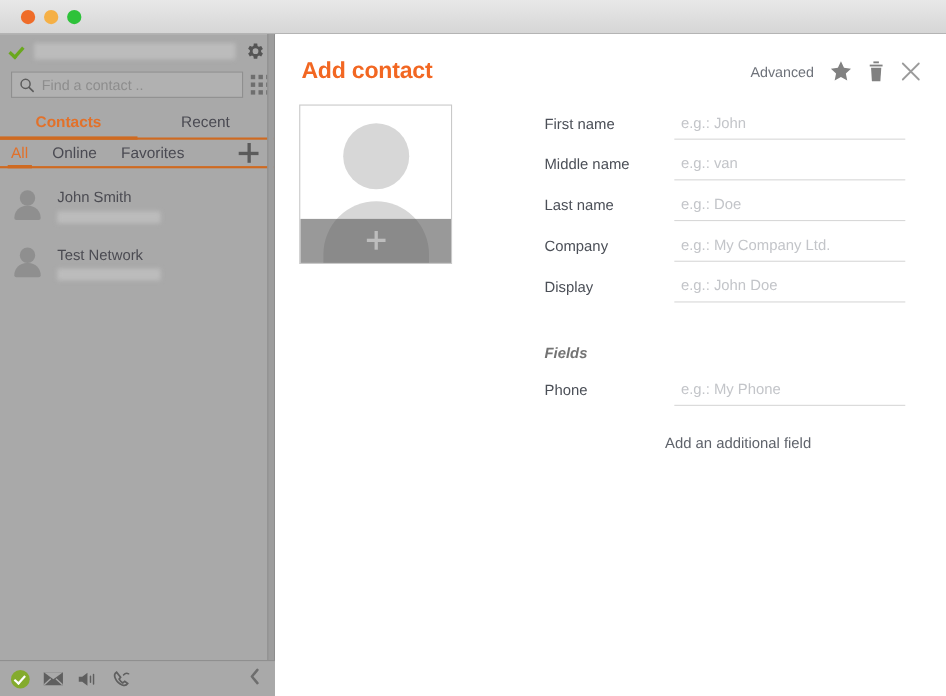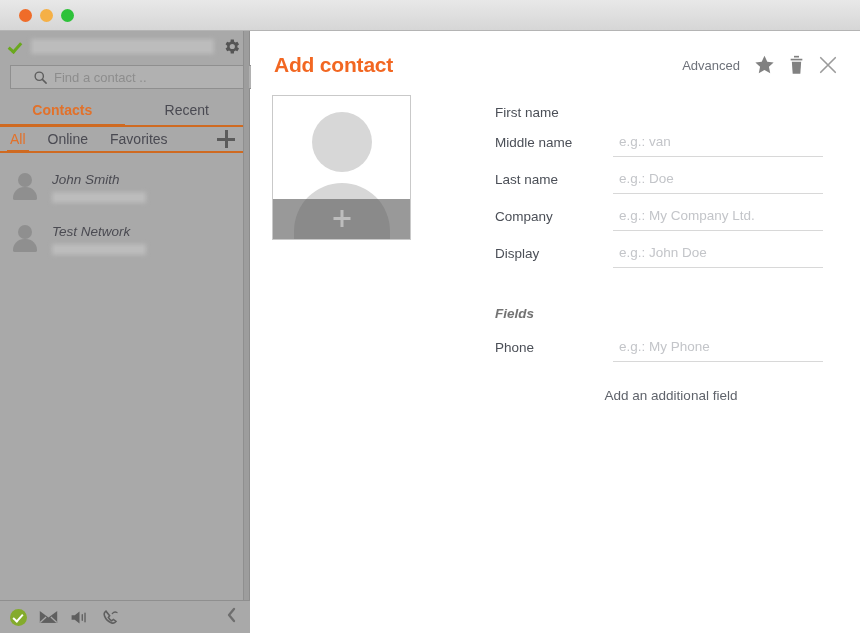--- a/index.html
+++ b/index.html
@@ -70,21 +70,21 @@
   }
   .gear svg { display:block; }
 
   .search-row {
     display: flex; align-items: center;
     padding: 0 6px 0 10px; height: 32px; gap: 7px;
   }
   .search-box {
     flex: 1; height: 24px; background: #b1b1b1;
     border: 1px solid #8f8f8f;
-    display: flex; align-items: center; padding: 0 22px; gap: 6px;
+    display: flex; align-items: center; padding: 0 6px; gap: 6px;
   }
   .search-box svg { display: block; flex: 0 0 auto; }
   .search-input {
     flex: 1; border: 0; background: transparent; outline: none;
     font-family: "Liberation Sans", sans-serif;
     font-size: 13px; color: #5a5a5a;
   }
   .search-input::placeholder { color: #8d8d8d; opacity: 1; }
   .dialpad {
     width: 18px; height: 18px; flex: 0 0 18px;
@@ -142,21 +142,21 @@
   .c-avatar .head {
     position: absolute; left: 6px; top: 1px;
     width: 14px; height: 14px; border-radius: 50%; background: #8f8f8f;
   }
   .c-avatar .body {
     position: absolute; left: 1px; bottom: 2px;
     width: 24px; height: 13px; background: #8f8f8f;
     border-radius: 12px 12px 2px 2px;
   }
   .c-text { display: flex; flex-direction: column; gap: 5px; }
-  .c-name { font-size: 13.5px; color: #4b4b52; font-style: italic; }
+  .c-name { font-size: 13.5px; color: #4b4b52; }
   .c-sub {
     width: 94px; height: 11px; background: #bcbcbc;
     border-radius: 1px; filter: blur(2px);
   }
 
   .statusbar {
     position: absolute; left: 0; bottom: 0;
     width: 250px; height: 33px;
     background: #a9a9a9; border-top: 1px solid #8f8f8f;
     display: flex; align-items: center; padding: 0 10px; gap: 12px;
@@ -398,20 +398,21 @@
         <span class="av-head"></span>
         <span class="av-body"></span>
         <span class="av-overlay"></span>
         <span class="av-plus"></span>
       </div>
 
       <div class="form">
 
         <div class="form-row">
           <span class="form-label">First name</span>
+          <input class="form-input" type="text" placeholder="e.g.: John" style="">
         </div>
         <div class="form-row">
           <span class="form-label">Middle name</span>
           <input class="form-input" type="text" placeholder="e.g.: van" style="">
         </div>
         <div class="form-row">
           <span class="form-label">Last name</span>
           <input class="form-input" type="text" placeholder="e.g.: Doe" style="">
         </div>
         <div class="form-row">

